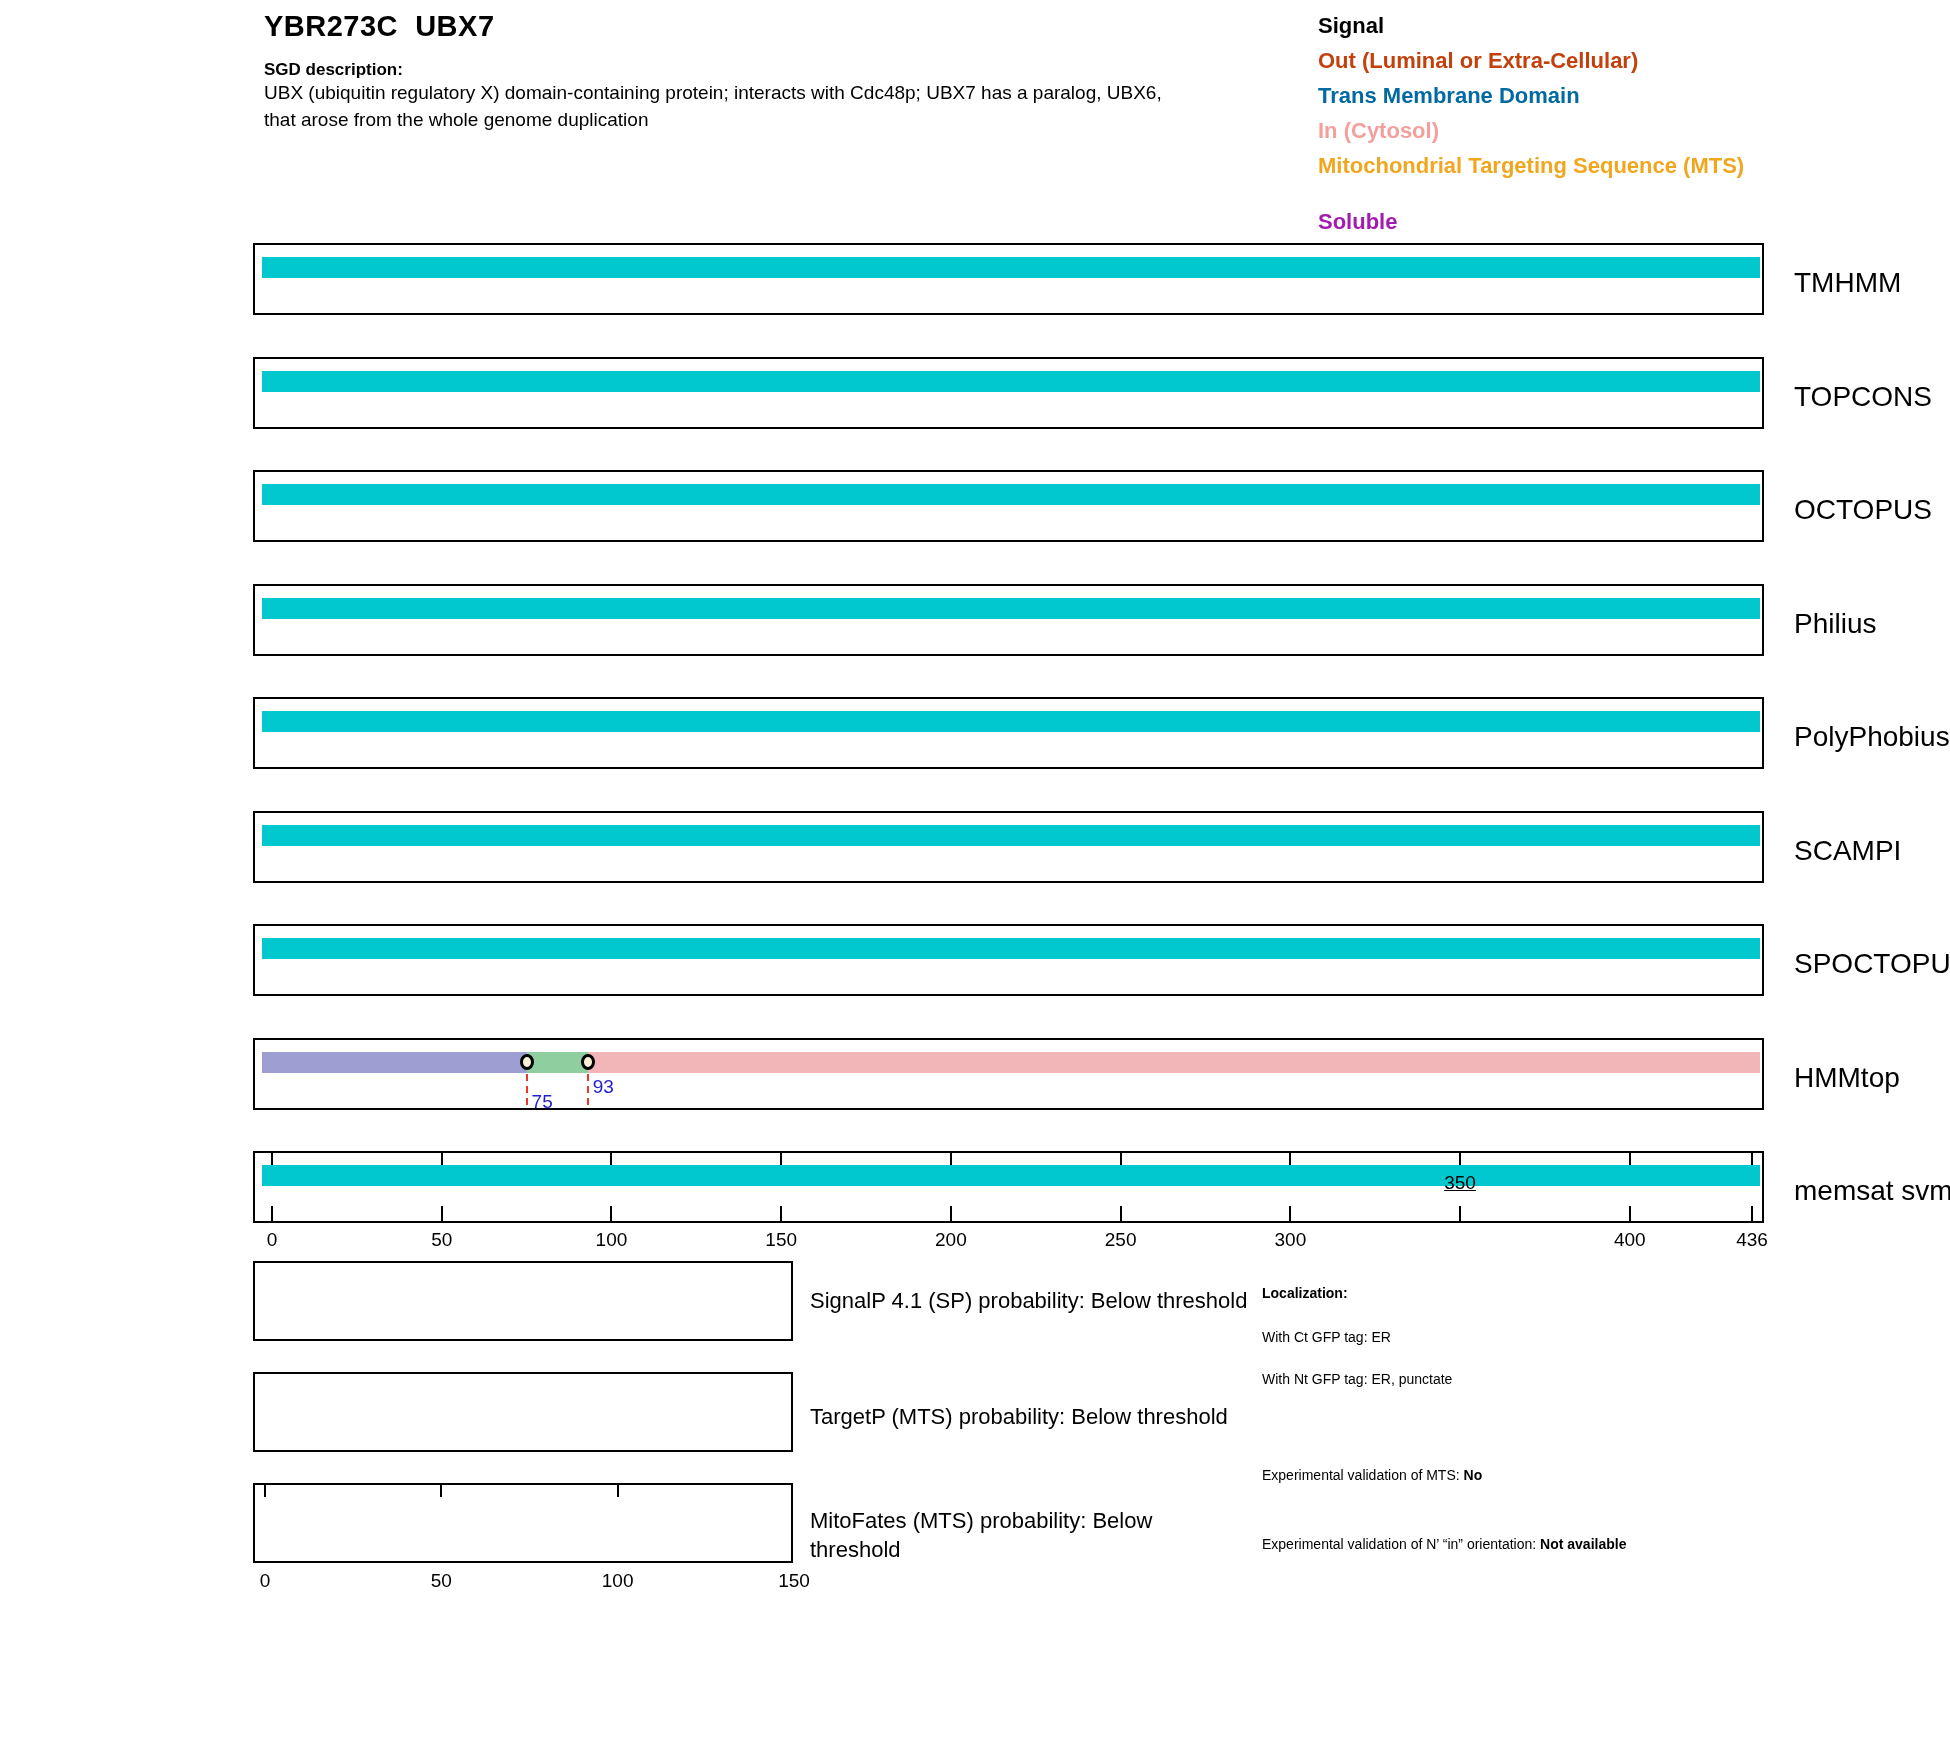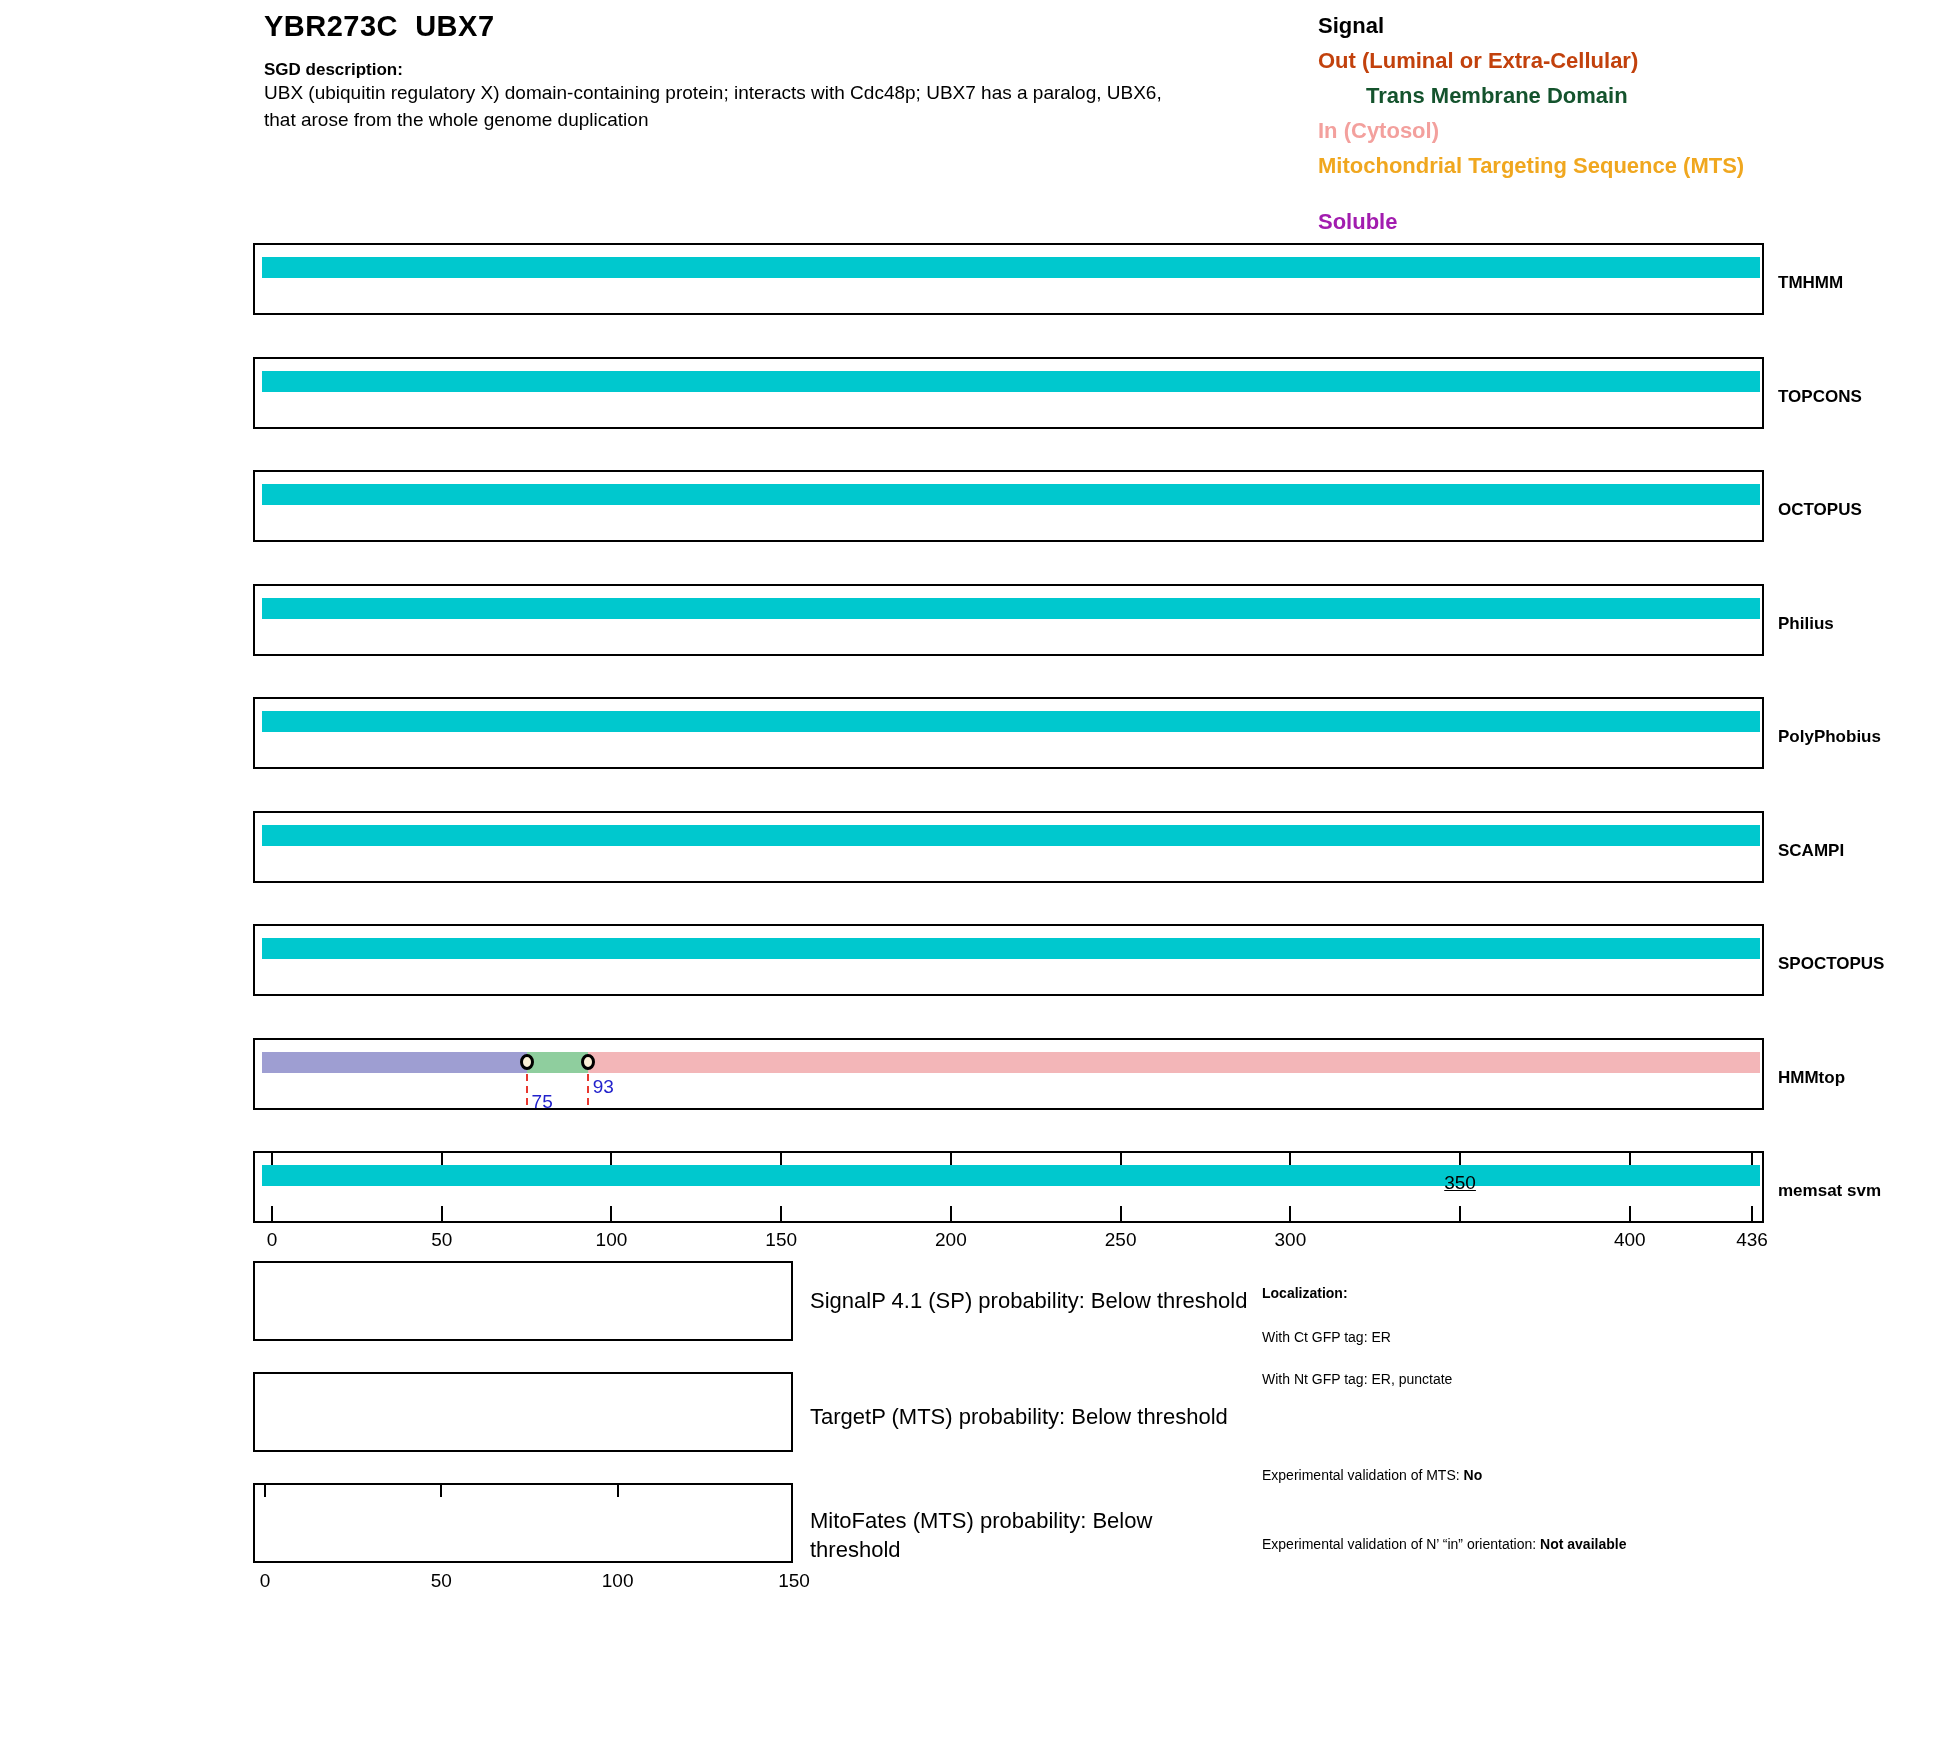--- a/index.html
+++ b/index.html
@@ -35,23 +35,24 @@
   }
   .legend-title{color:#000;}
   .legend-item{display:block;}
   .track-box{
     border:2px solid #000;
     background:#fff;
     box-sizing:border-box;
   }
   .bar-seg{height:21px;}
   .track-label{
-    font-size:17px;font-weight:bold;
+    font-size:28px;font-weight:normal;
     white-space:nowrap;
     line-height:22px;
+    margin-left:16px;
   }
   .tick{width:2px;background:#000;}
   .axis-label{
     font-size:19px;
     transform:translateX(-50%);
     white-space:nowrap;
   }
   .marker-line{
     width:2px;
     background:repeating-linear-gradient(180deg,#e8372f 0px,#e8372f 7px,rgba(0,0,0,0) 7px,rgba(0,0,0,0) 12px);
@@ -90,21 +91,21 @@
 
   <div class="abs title">YBR273C  UBX7</div>
   <div class="abs sgd-label">SGD description:</div>
   <div class="abs desc-line" style="top:82px">UBX (ubiquitin regulatory X) domain-containing protein; interacts with Cdc48p; UBX7 has a paralog, UBX6,</div>
   <div class="abs desc-line" style="top:109px">that arose from the whole genome duplication</div>
 
   <div class="abs legend">
     <div class="legend-title">Signal</div>
     <div id="legend-items">
         <div class="legend-item" style="color: #c2410c;">Out (Luminal or Extra-Cellular)</div>
-        <div class="legend-item" style="color: #14532d; margin-left: 48px;">Trans Membrane Domain</div>
+        <div class="legend-item" style="color: #0369a1;">Trans Membrane Domain</div>
         <div class="legend-item" style="color: rgb(243, 160, 157);">In (Cytosol)</div>
         <div class="legend-item" style="color: rgb(240, 167, 31);">Mitochondrial Targeting Sequence (MTS)</div>
         <div class="legend-item" style="color: #a21caf; margin-top: 21px;">Soluble</div>
       </div>
   </div>
 
   <div id="tracks">
       <div class="abs track-box" style="left: 253px; top: 243px; width: 1511px; height: 72px;"></div>
       <div class="abs bar-seg" style="left: 262px; top: 257px; width: 1498px; background: rgb(0, 200, 206);"></div>
       <div class="abs track-label" style="left: 1778px; top: 272px;">TMHMM</div>

